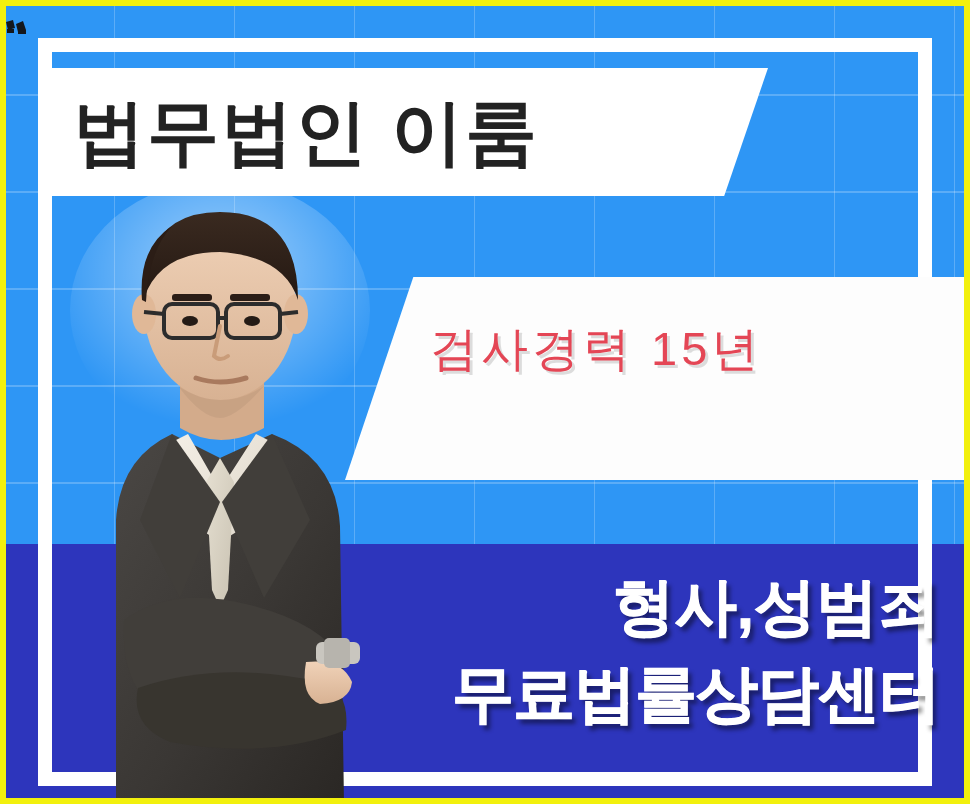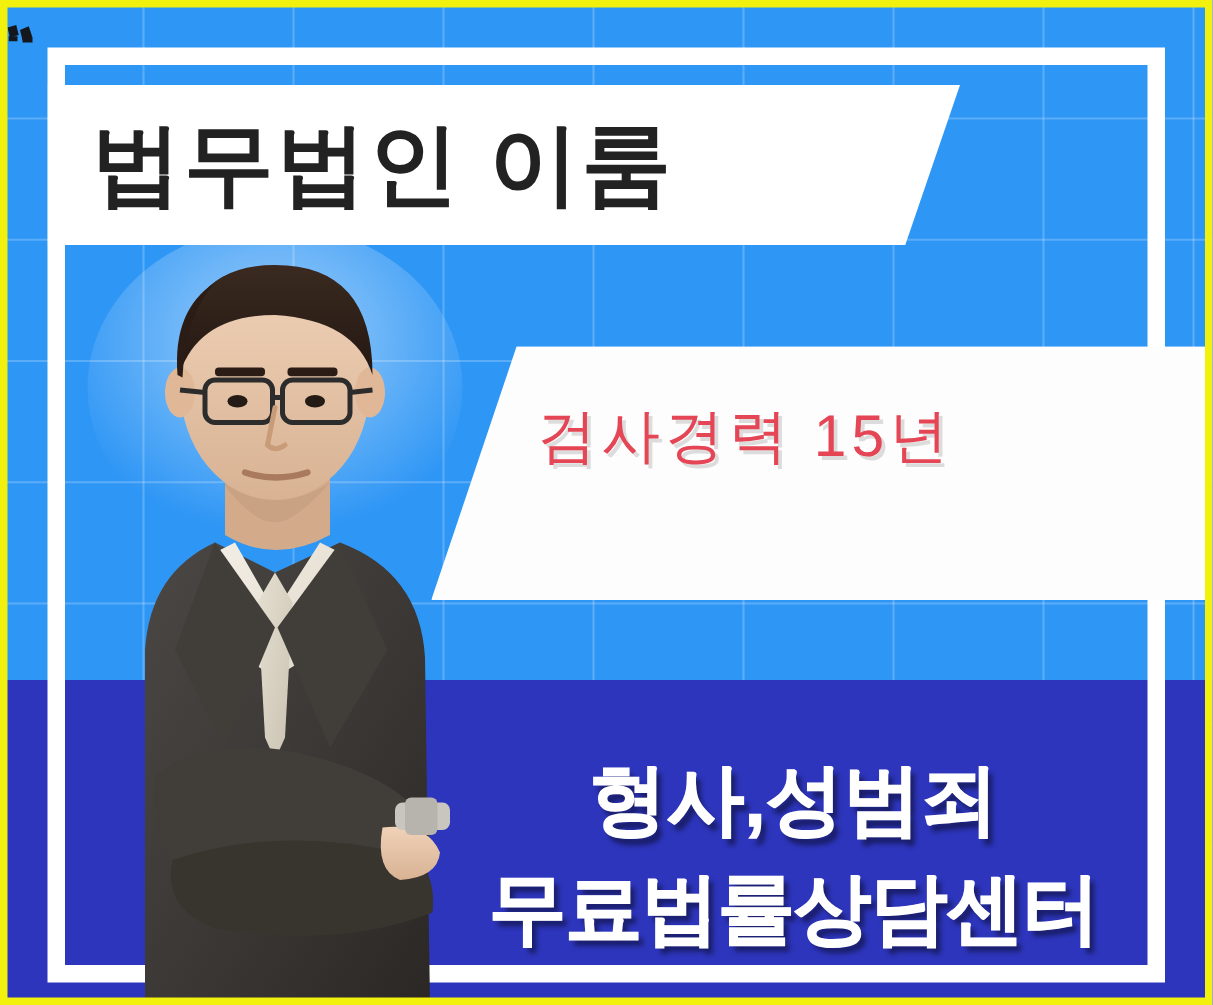--- a/index.html
+++ b/index.html
@@ -110,24 +110,24 @@
     font-size:58px;font-weight:bold;
     color:#141414;
     letter-spacing:3px;white-space:nowrap;
     text-shadow:3px 3px 0 rgba(0,0,0,.12);
     line-height:1.1;
   }
 
   
   .bottom-block{
     position:absolute;
-    left:330px;top:609px;
+    left:330px;top:575px;
     width:610px;height:190px;
     z-index:26;
-    text-align:center;
+    text-align:right;
   }
   .bot-line1{
     font-size:62px;font-weight:bold;color:#ffffff;
     letter-spacing:0px;line-height:1.02;white-space:nowrap;
     text-shadow:4px 5px 4px rgba(0,0,0,.45);
     -webkit-text-stroke:1px #ffffff;
   }
   .bot-line2{
     font-size:62px;font-weight:bold;color:#ffffff;
     letter-spacing:-1px;line-height:1.02;white-space:nowrap;

